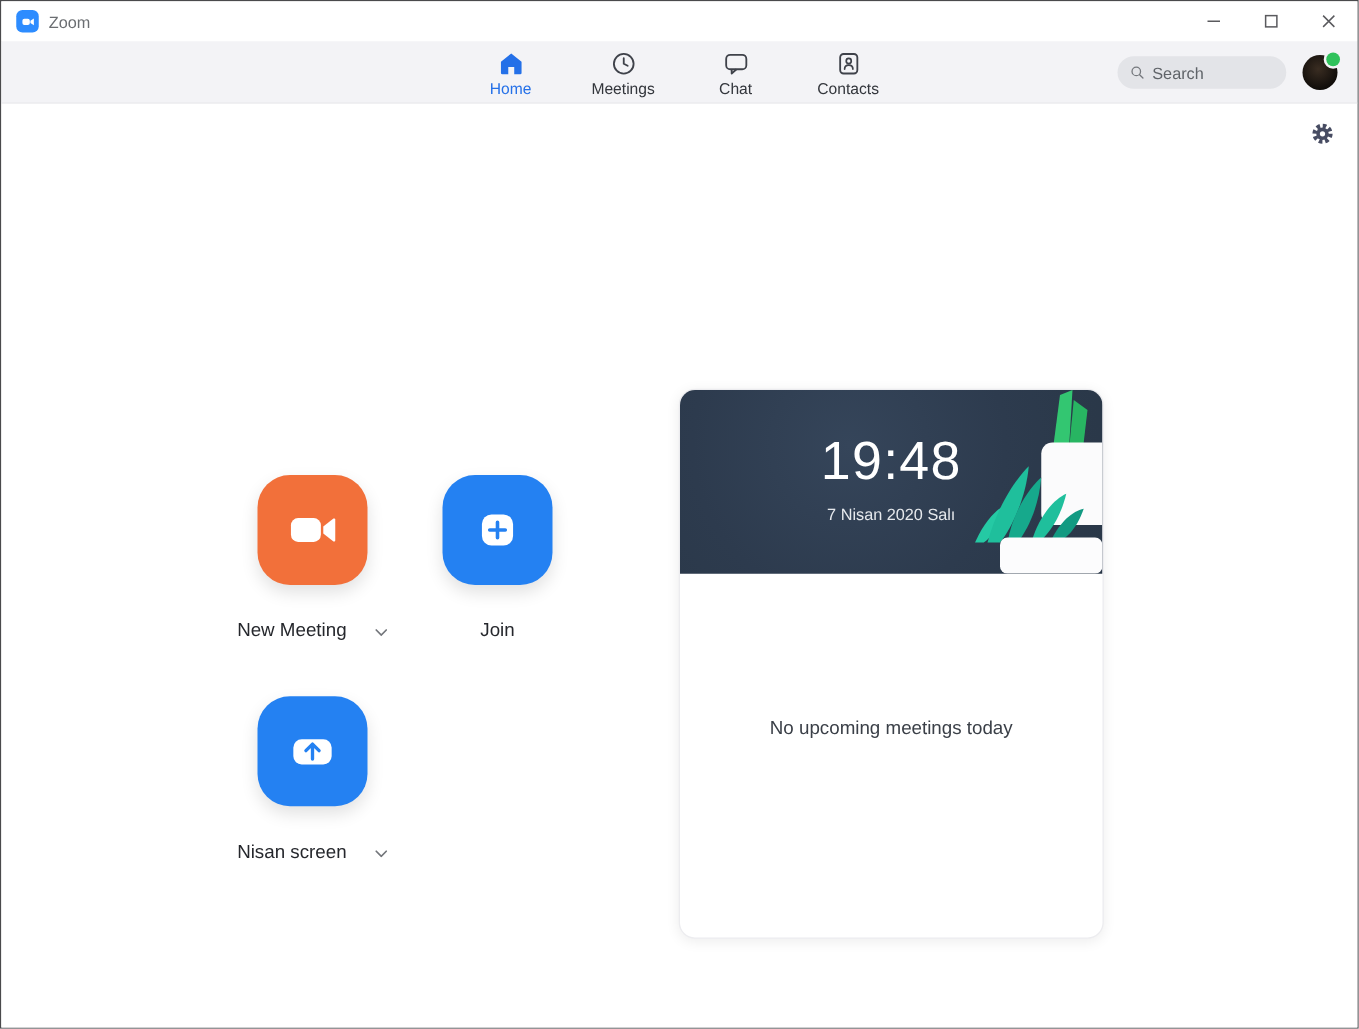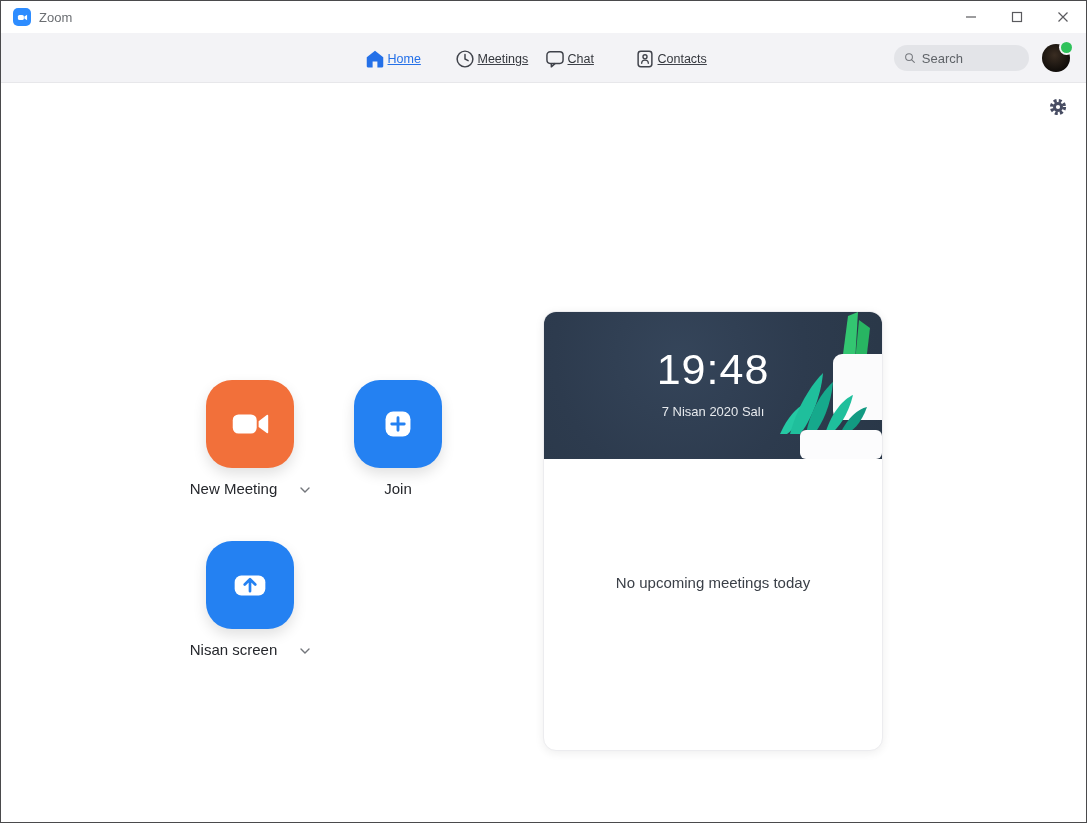--- a/index.html
+++ b/index.html
@@ -27,22 +27,22 @@
     background:transparent; border:none; cursor:pointer; color:#5a5a5e;
   }
 
   
   .navbar {
     height:50px; background:#f3f3f6; border-bottom:1px solid #e7e7ea;
     display:flex; align-items:center; justify-content:center; position:relative;
   }
   .nav-tabs { display:flex; }
   .nav-tab {
-    width:90px; display:flex; flex-direction:row; align-items:center;
-    gap:2px; cursor:pointer; padding-top:2px; color:#3f424a;text-decoration:underline;
+    width:90px; display:flex; flex-direction:column; align-items:center;
+    gap:2px; cursor:pointer; padding-top:2px; color:#3f424a;
   }
   .nav-tab .tab-label { font-size:12.5px; color:#33363c; }
   .nav-tab.active { color:#2470e8; }
   .nav-tab.active .tab-label { color:#2470e8; }
 
   .search-box {
     position:absolute; right:57px; top:12px; width:135px; height:26px;
     background:#e3e4e8; border-radius:13px; display:flex; align-items:center;
     padding:0 10px; gap:6px;
   }
@@ -77,21 +77,21 @@
   }
   .action-tile { display:flex; flex-direction:column; align-items:center; }
   .action-icon {
     width:88px; height:88px; border-radius:26px; border:none; cursor:pointer;
     display:flex; align-items:center; justify-content:center;
     box-shadow:0 6px 14px rgba(0,0,0,0.12);
   }
   .action-icon.orange { background:#f2703a; }
   .action-icon.blue { background:#2481f2; }
   .action-label-row {
-    margin-top:12px; display:flex; align-items:center; gap:23px; cursor:default;
+    margin-top:28px; display:flex; align-items:center; gap:23px; cursor:default;
   }
   .action-label { font-size:15px; color:#25272c; }
   .chev { display:inline-flex; cursor:pointer; margin-top:2px; }
 
   
   .meet-card {
     position:absolute; left:542px; top:228px; width:340px; height:440px;
     border-radius:13px; background:#ffffff; border:1px solid #ececef;
     box-shadow:0 2px 10px rgba(0,0,0,0.07); overflow:hidden;
   }

